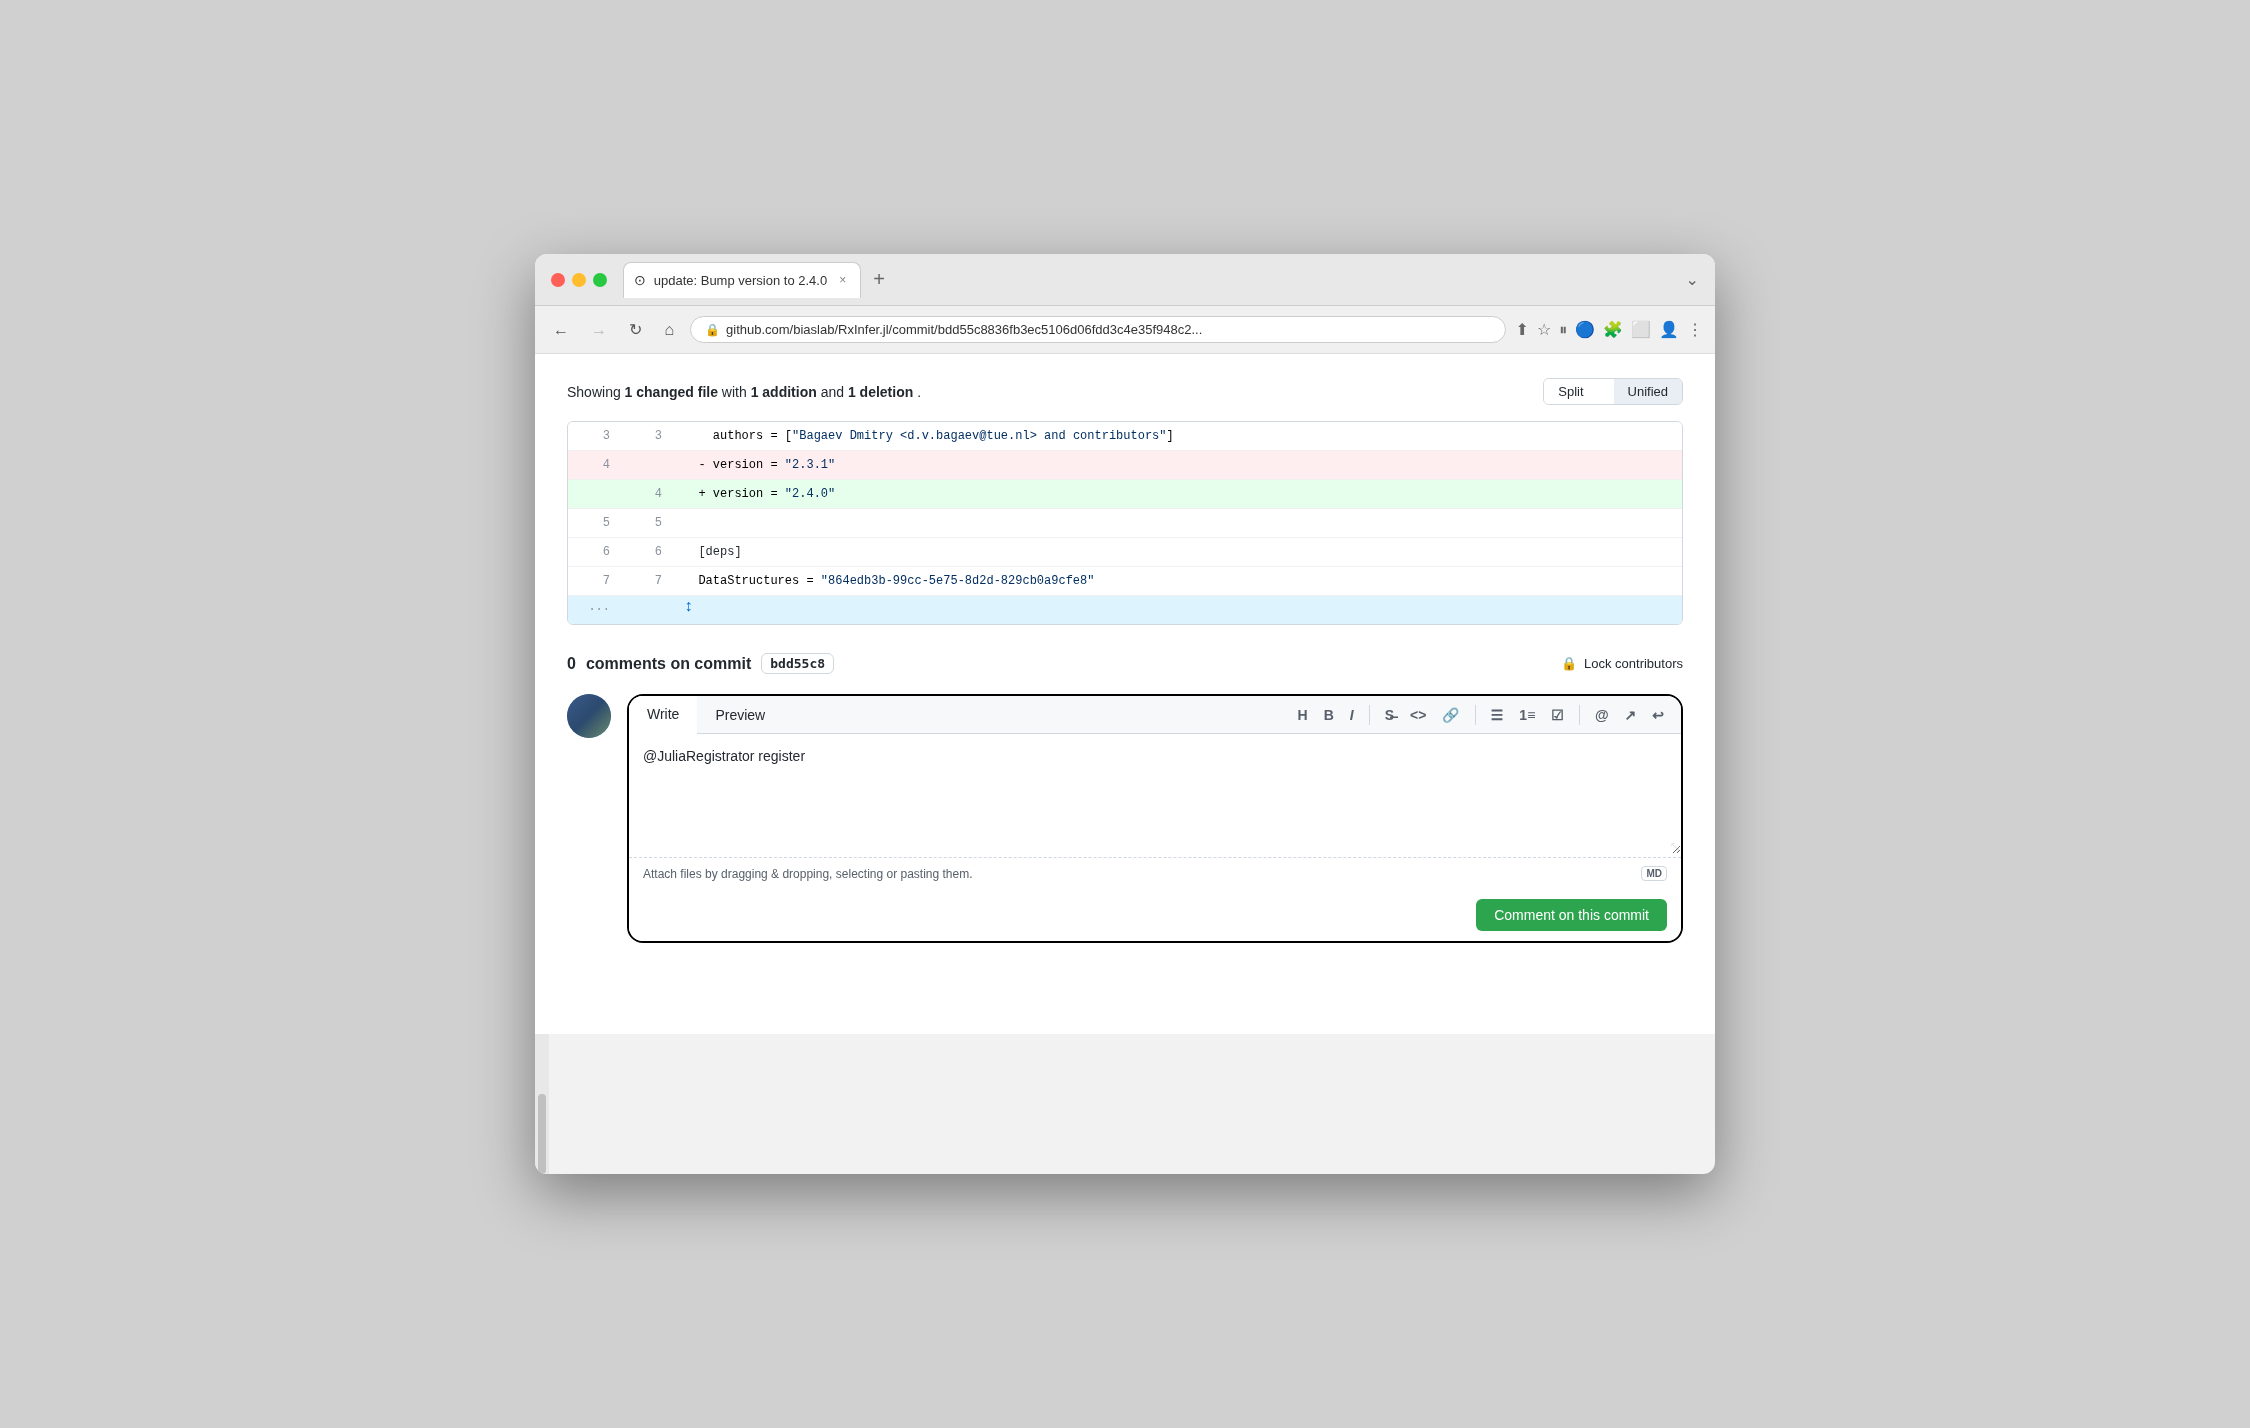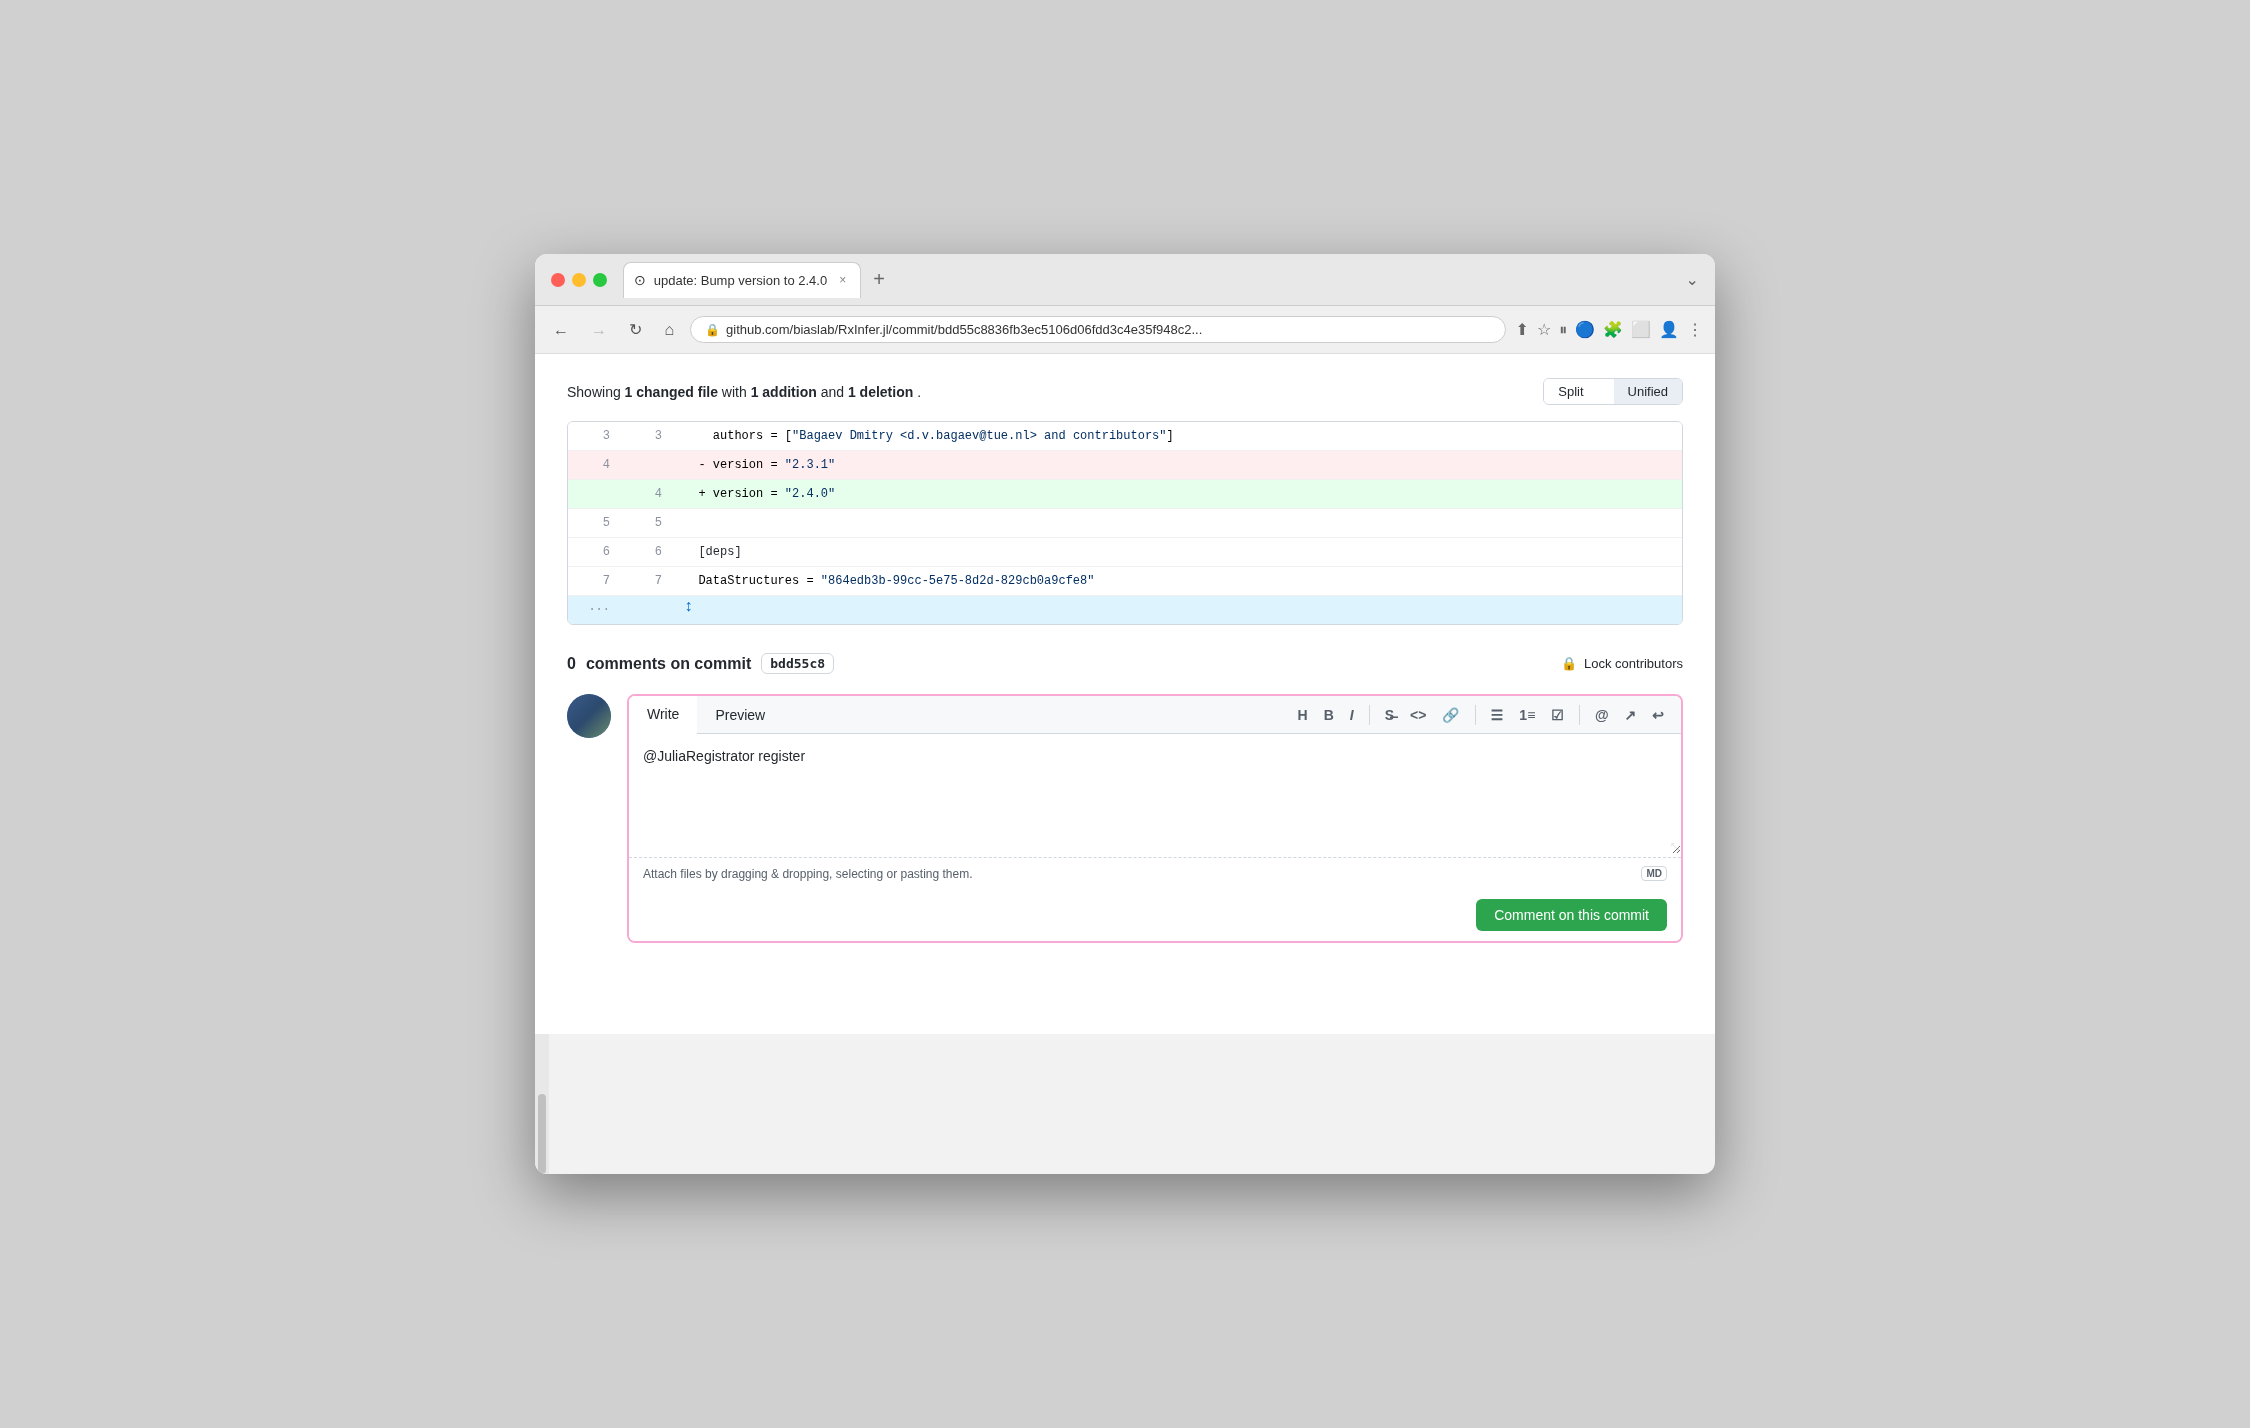--- a/index.html
+++ b/index.html
@@ -239,22 +239,22 @@
       justify-content: center;
     }
     .avatar-inner {
       width: 44px;
       height: 44px;
       border-radius: 50%;
       background: linear-gradient(135deg, #3a5a8a 0%, #2c4a6e 50%, #6b8e6b 100%);
     }
     .comment-box {
       flex: 1;
-      border: 2px solid #f9a8d4;
-      border-radius: 8px;
+      border: 2px solid #000000;
+      border-radius: 16px;
       overflow: hidden;
     }
     .comment-tabs {
       display: flex;
       border-bottom: 1px solid #d0d7de;
       background: #f6f8fa;
     }
     .comment-tab {
       padding: 10px 18px;
       font-size: 14px;

